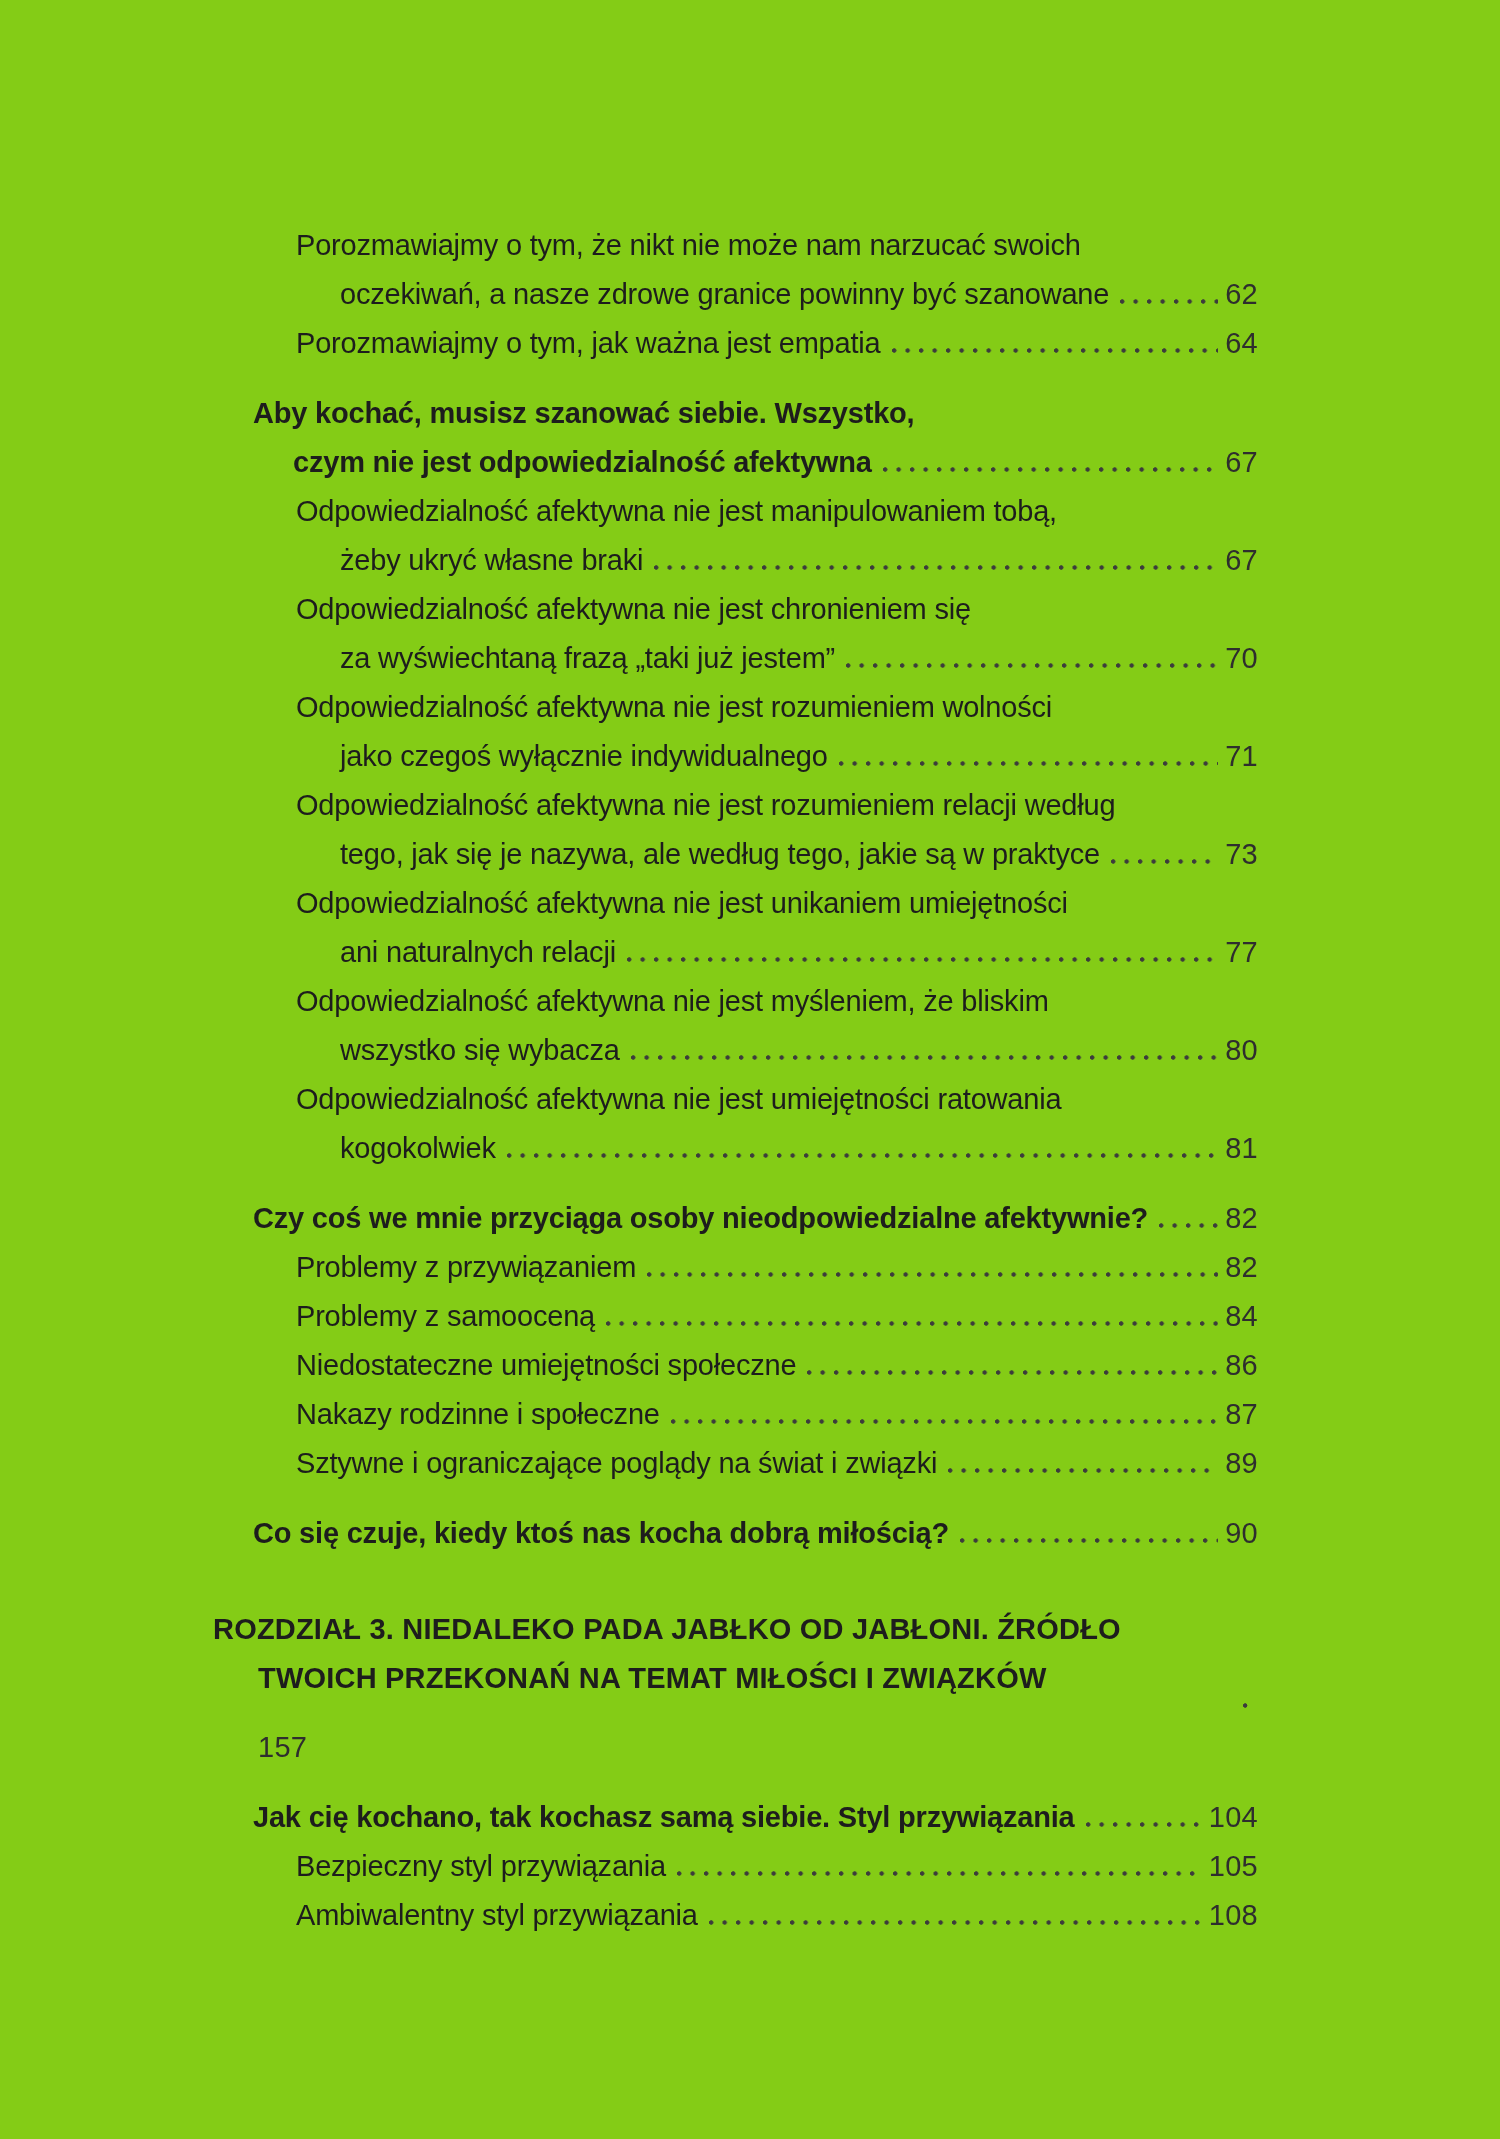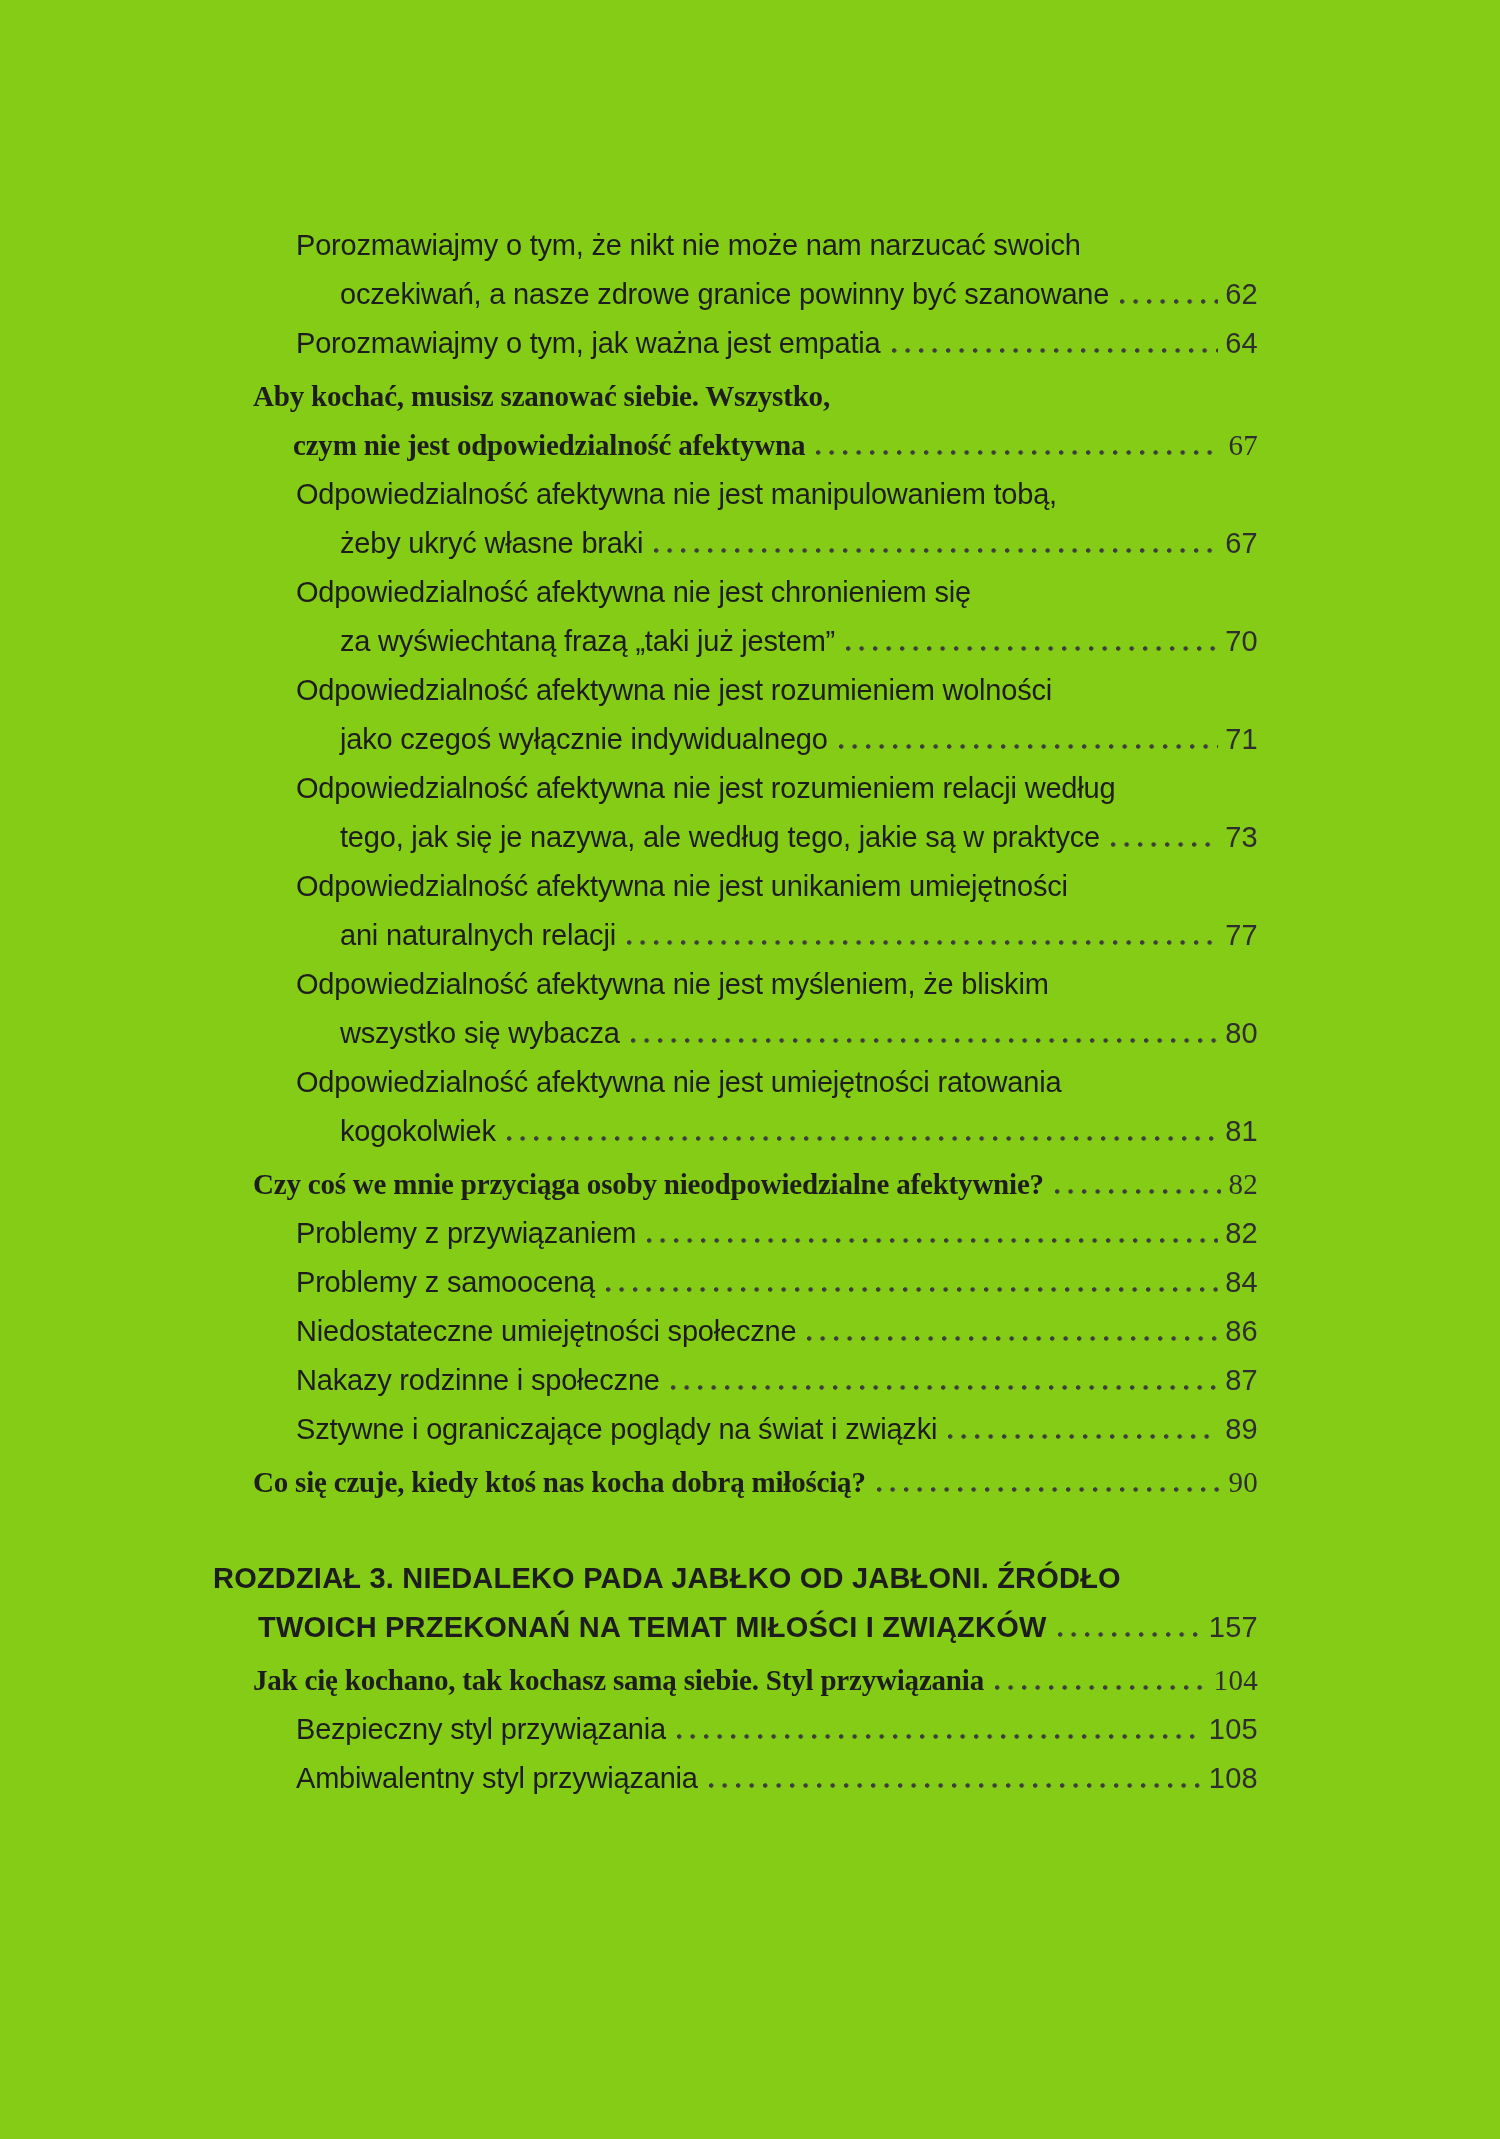--- a/index.html
+++ b/index.html
@@ -18,41 +18,41 @@
   }
   .toc {
     position: absolute;
     top: 0;
     left: 0;
     width: 1258px;
     padding-top: 221px;
     box-sizing: border-box;
   }
   .entry { margin: 0; }
-  .entry.bold { margin-top: 4px; font-weight: 700; font-family: Liberation Serif, serif; }
+  .entry.bold { margin-top: 21px; font-weight: 700; }
   .entry.chapter { margin-top: 47px; font-weight: 700; }
   .line {
     display: flex;
     align-items: stretch;
     line-height: 49px;
     font-size: 29px;
   }
   .txt {
     white-space: nowrap;
     flex: 0 0 auto;
     letter-spacing: -0.2px;
   }
   .entry.chapter .txt { letter-spacing: 0.2px; }
   
   .entry.sub     .line.first { padding-left: 296px; }
   .entry.sub     .line.cont  { padding-left: 340px; }
   .entry.bold    .line.first { padding-left: 253px; }
   .entry.bold    .line.cont  { padding-left: 293px; }
   .entry.chapter .line.first { padding-left: 213px; }
-  .entry.chapter .line.cont  { padding-left: 258px; }
+  .entry.chapter .line.cont  { padding-left: 258px; flex-direction: column; }
   
   .leader {
     flex: 1 1 auto;
     min-width: 8px;
     align-self: flex-end;
     height: 5px;
     margin: 0 7px 15px 11px;
     background-image: radial-gradient(circle at 2.2px 2.5px, #3c3c3c 1.9px, rgba(0,0,0,0) 2.5px);
     background-size: 13.5px 5px;
     background-repeat: repeat-x;

